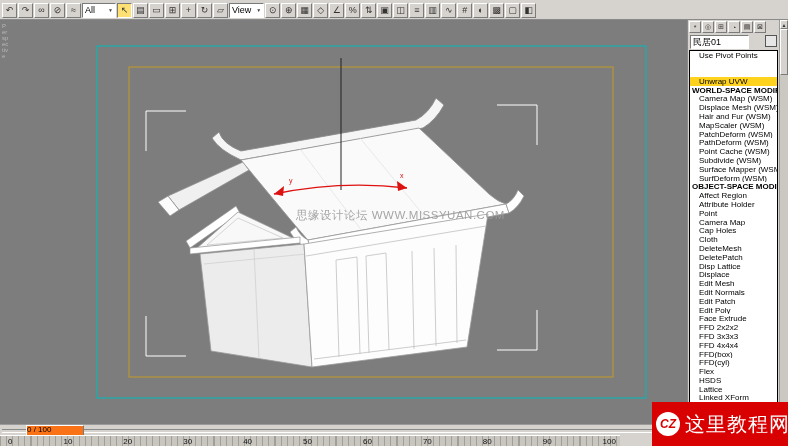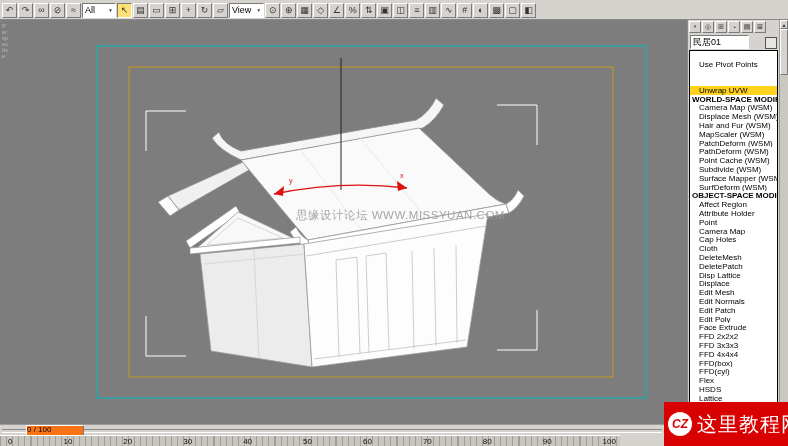--- a/index.html
+++ b/index.html
@@ -23,31 +23,31 @@
   .vp-label{position:absolute;left:2px;top:3px;width:7px;font-size:6px;line-height:6px;
             color:#b8b8b8;word-break:break-all;cursor:default}
   .vp-svg{position:absolute;left:0;top:0}
   
   .side-panel{position:absolute;left:687px;top:20px;width:92px;height:426px;background:#d6d3ce;
               border-left:1px solid #8a8a8a;box-sizing:border-box}
   .cp-tabs{display:flex;gap:1px;padding:1px;height:14px;box-sizing:border-box}
   .cp-tab{width:12px;height:12px;box-sizing:border-box;border:1px solid;
           border-color:#ffffff #7a7a7a #7a7a7a #ffffff;font-size:7px;color:#333;
           display:inline-flex;align-items:center;justify-content:center}
-  .name-row{display:flex;gap:16px;padding:1px 2px;align-items:flex-end}
+  .name-row{display:flex;gap:16px;padding:1px 2px;align-items:flex-start}
   .name-field{flex:1;height:12px;background:#fff;border:1px solid;box-sizing:content-box;
               border-color:#7a7a7a #ffffff #ffffff #7a7a7a;font-size:9px;line-height:12px;
               padding:0 2px;color:#000;white-space:nowrap;overflow:hidden}
   .swatch{width:12px;height:12px;box-sizing:border-box;background:#e6e6e6;border:1px solid #555}
   .dd-list{position:absolute;left:1px;top:30px;right:1px;bottom:0;background:#fff;
            border:1px solid #000;overflow:hidden}
   .dd-row{height:8.8px;line-height:9px;font-size:8px;padding-left:9px;color:#000;
           white-space:nowrap;overflow:hidden;cursor:default}
   .dd-row.header{font-weight:bold;padding-left:2px}
-  .dd-row.pinned{margin-top:9px}
+  .dd-row.pinned{}
   .dd-row.gap{height:17px}
   .dd-row.selected{background:#ffd21e}
   
   .scrollbar{position:absolute;right:0;top:20px;width:9px;height:426px;background:#cbc8c2;
              border-left:1px solid #9a9a9a;box-sizing:border-box}
   .sb-btn{width:8px;height:9px;box-sizing:border-box;background:#d6d3ce;border:1px solid;
           border-color:#ffffff #7a7a7a #7a7a7a #ffffff;font-size:5px;color:#333;
           display:flex;align-items:center;justify-content:center}
   .sb-down{position:absolute;bottom:0;left:0}
   .sb-thumb{position:absolute;top:9px;left:0;width:8px;height:46px;box-sizing:border-box;
@@ -60,21 +60,21 @@
                  border-top:1px solid #8a8a8a;border-bottom:1px solid #ffffff}
   .slider-thumb{position:absolute;left:26px;top:0;width:58px;height:20px;box-sizing:border-box;
                 background:#f97316;border:1px solid;border-color:#ffffff #7a7a7a #7a7a7a #ffffff;
                 font-size:8px;line-height:8px;color:#000}
   .ruler{position:relative;height:11px;width:620px;box-sizing:border-box;background:#c9c6c0;
          border-top:1px solid #ffffff;display:flex;justify-content:space-between;
          padding:1px 4px 0 8px;font-size:8px;color:#111;
          background-image:repeating-linear-gradient(90deg,#a0a09a 0 1px,transparent 1px 6.1px)}
   .tick{flex:0 0 auto}
   
-  .logo{position:absolute;right:0;bottom:0;width:124px;height:44px;background:#d80000;z-index:60;
+  .logo{position:absolute;right:0;bottom:0;width:136px;height:44px;background:#d80000;z-index:60;
         color:#fff;box-sizing:border-box;padding:2px 4px;display:flex;flex-direction:column;
         justify-content:center;gap:1px}
   .logo-top{display:flex;align-items:center;gap:5px}
   .logo-mark{width:24px;height:24px;border-radius:50%;background:#fff;color:#d80000;flex:0 0 auto;
              font-weight:bold;font-style:italic;font-size:12px;display:flex;align-items:center;
              justify-content:center}
   .logo-title{font-size:20px;font-weight:normal;letter-spacing:1px;white-space:nowrap}
   .logo-url{font-size:11px;text-align:center;letter-spacing:1px}
 </style>
 </head>

